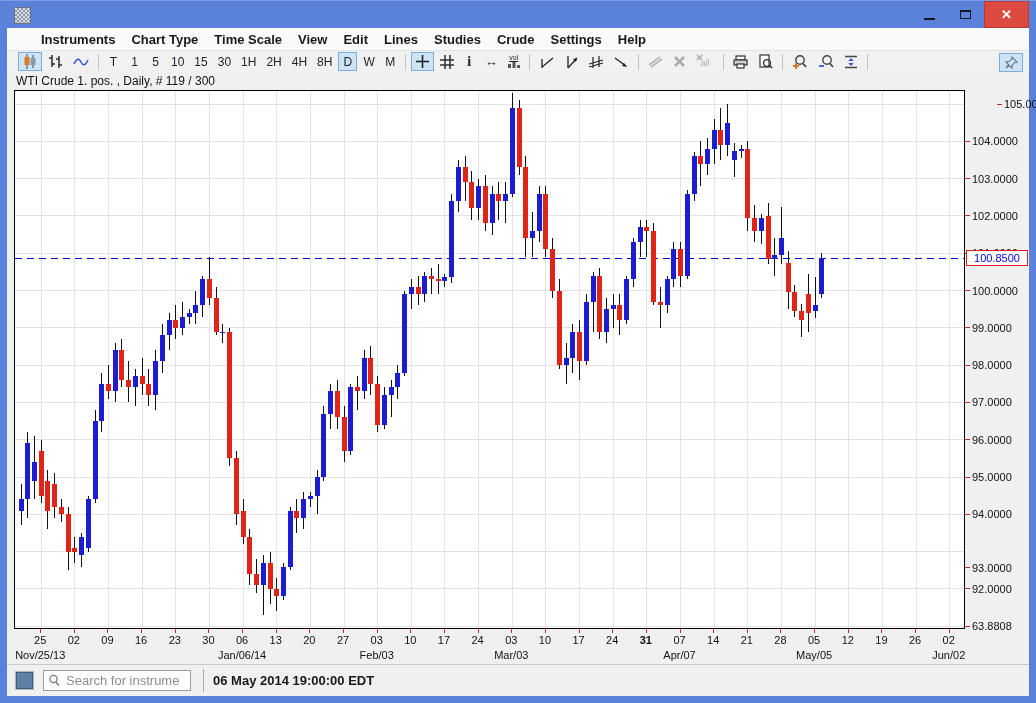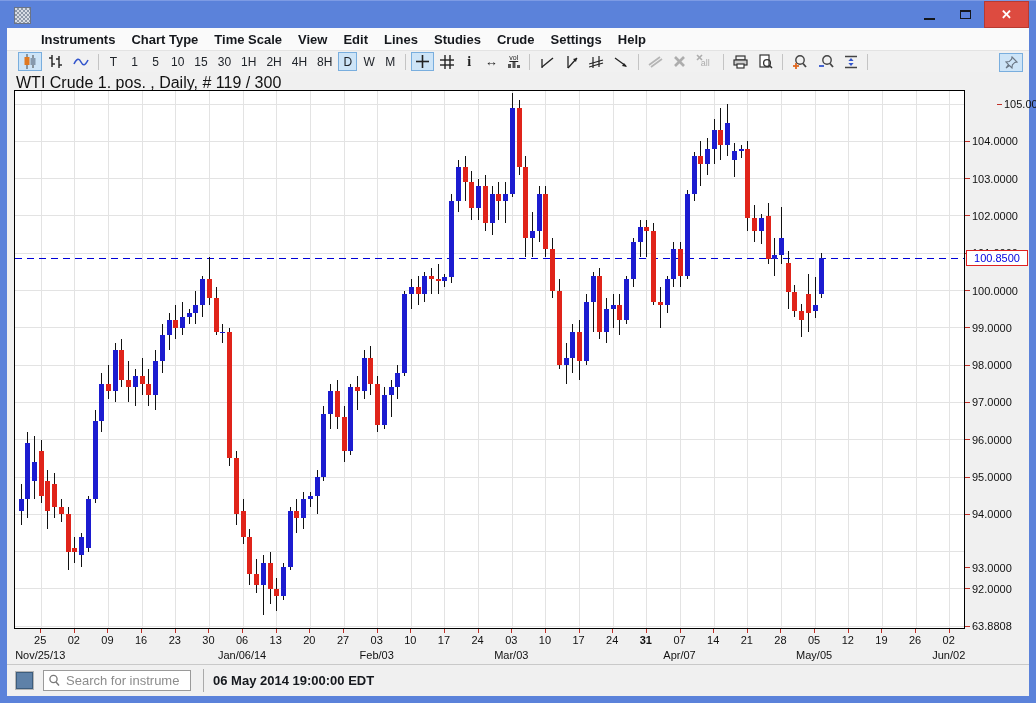--- a/index.html
+++ b/index.html
@@ -25,21 +25,21 @@
   
   #toolbar{position:absolute;left:0;top:22px;width:1022px;height:23px;background:#f1f1f1;border-top:1px solid #e3e3e3;border-bottom:1px solid #cfcfcf;display:flex;align-items:center;padding-left:10px;}
   .tb-btn{height:19px;min-width:19px;display:flex;align-items:center;justify-content:center;margin:0 1px;border:1px solid transparent;font-size:12px;color:#20242a;padding:0 3px;cursor:default;}
   .tb-btn.sel{background:#cde4f7;border:1px solid #79aede;}
   .tb-btn.disabled{color:#b8b8b8;}
   .tb-sep{width:1px;height:16px;background:#c4c4c4;margin:0 4px;}
   .glyph-text{font-size:12px;line-height:1;}
   #pin-btn{position:absolute;right:6px;top:2px;width:24px;height:19px;background:#cde4f7;border:1px solid #79aede;display:flex;align-items:center;justify-content:center;}
   
   #chart-region{position:absolute;left:0;top:44px;width:1022px;height:592px;background:#f0f0f0;}
-  #chart-label{position:absolute;left:9px;top:2px;font-size:16px;color:#111;white-space:pre;}
+  #chart-label{position:absolute;left:9px;top:2px;font-size:12px;color:#111;white-space:pre;}
   #plot{position:absolute;left:7px;top:18px;width:951px;height:539px;background:#fff;border:1px solid #000;}
   #plot-svg{position:absolute;left:0;top:0;}
   
   #y-axis{position:absolute;left:958px;top:18px;width:64px;height:539px;}
   .y-row{position:absolute;left:0;height:14px;display:flex;align-items:center;}
   .y-tickmark{width:5px;height:1px;background:#c03028;margin-right:2px;}
   .y-label{font-size:11px;color:#111;}
   #price-tag{position:absolute;left:959px;width:62px;height:16px;background:#fff;border:1px solid #e02020;color:#0000e0;font-size:11px;display:flex;align-items:center;justify-content:center;z-index:5;}
   
   .x-tickmark{position:absolute;width:1px;height:4px;background:#c03028;top:557px;}

